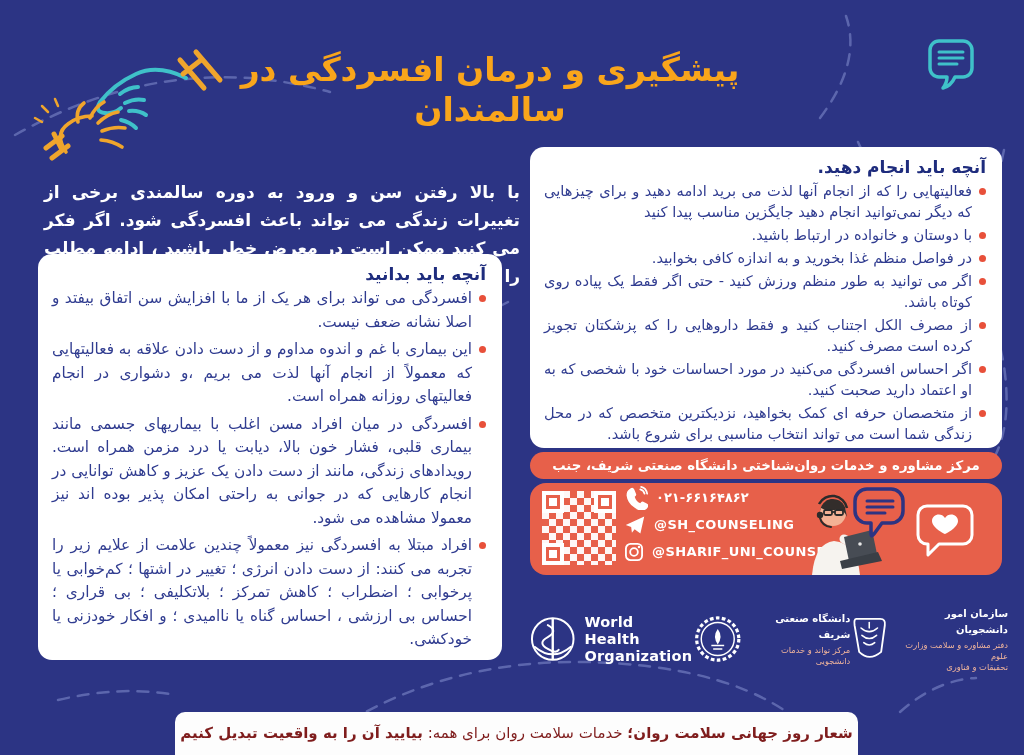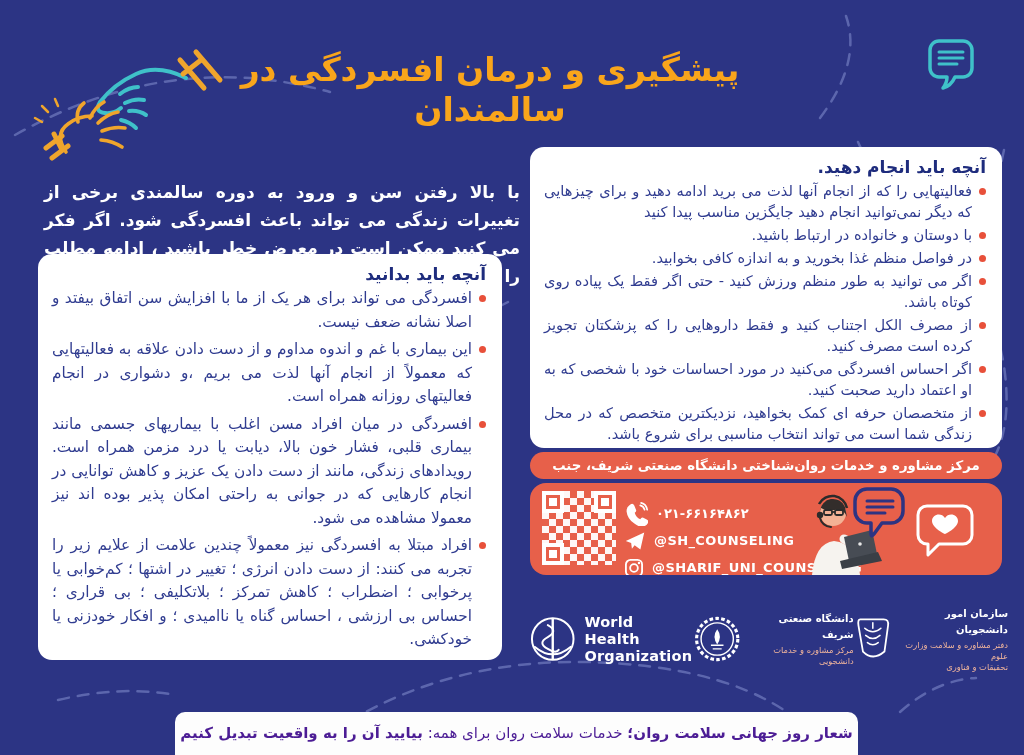--- a/index.html
+++ b/index.html
@@ -49,39 +49,39 @@
     left:530px;top:483px;width:472px;height:92px;border-radius:16px;
     background:#e7604a;overflow:hidden;
   }
   .qr{
     position:absolute;left:12px;top:8px;width:74px;height:74px;
     background:repeating-conic-gradient(rgba(255,255,255,.95) 0% 25%, transparent 0% 50%) 0 0/14px 14px;
   }
   .qr i{position:absolute;width:14px;height:14px;border:4px solid #fff;background:#e7604a;}
   .qr i::after{content:"";position:absolute;left:3px;top:3px;width:8px;height:8px;background:#fff;}
   .qr .f1{left:0;top:0;} .qr .f2{right:0;top:0;} .qr .f3{left:0;bottom:0;}
-  .contact-rows{position:absolute;left:94px;top:17px;width:180px;}
+  .contact-rows{position:absolute;left:94px;top:1px;width:180px;}
   .crow{display:flex;align-items:center;height:27px;color:#fff;}
   .crow svg{flex:0 0 auto;margin-right:8px;}
   .cval{font-size:13px;font-weight:800;letter-spacing:.4px;white-space:nowrap;}
   
   .logos{
     left:528px;top:606px;width:480px;height:66px;
     display:flex;align-items:center;justify-content:space-between;
   }
   .logo{display:flex;align-items:center;gap:7px;}
   .logo .txt{color:#fff;}
   .who-txt{font-size:14.5px;font-weight:800;line-height:17px;letter-spacing:.2px;}
   .fa-title{font-size:10px;font-weight:800;line-height:16px;}
   .fa-sub{font-size:8.3px;font-weight:500;color:#efb49c;line-height:11px;margin-top:2px;}
   
   .footer{
     left:175px;top:712px;width:683px;height:43px;background:#fdfdfd;
     border-radius:10px 10px 0 0;text-align:center;line-height:43px;
-    color:#4c1d95;font-size:15px;white-space:nowrap;
+    color:#7f1d1d;font-size:15px;white-space:nowrap;
   }
   .footer .b{font-weight:800;}
   .footer .r{font-weight:500;}
 </style>
 </head>
 <body>
 
 <div class="poster">
 
   <svg class="abs" width="1024" height="755" viewBox="0 0 1024 755" style="left:0;top:0" fill="none" stroke="#8590cf" stroke-opacity="0.55" stroke-width="2.5" stroke-dasharray="11 9" stroke-linecap="round">
@@ -242,21 +242,21 @@
 
     <div class="logo">
       <svg width="54" height="54" viewBox="0 0 54 54" fill="none" stroke="#fff">
         <circle cx="27" cy="27" r="23" stroke-width="3.5" stroke-dasharray="4 2.6"></circle>
         <circle cx="27" cy="27" r="18" stroke-width="1.6"></circle>
         <path d="M27 16 q-6 8 0 17 q6 -9 0 -17 z" fill="#fff" stroke="none"></path>
         <path d="M20 34 h14 M22 38 h10" stroke-width="1.6"></path>
       </svg>
       <div class="txt" dir="rtl">
         <div class="fa-title">دانشگاه صنعتی شریف</div>
-        <div class="fa-sub">مرکز مشاوره و خدمات دانشجویی</div>
+        <div class="fa-sub">مرکز تواند و خدمات دانشجویی</div>
       </div>
     </div>
 
     <div class="logo">
       <svg width="42" height="52" viewBox="0 0 42 52" fill="none" stroke="#fff" stroke-linecap="round">
         <path d="M7 4 h26 q6 0 5 7 l-4 29 q-13 11 -24 0 l-5 -29 q-1 -7 2 -7 z" stroke-width="2"></path>
         <path d="M12 14 q9 8 18 0 M13 22 q8 7 16 0 M15 30 q6 5 12 0" stroke-width="1.7"></path>
         <path d="M21 8 v6" stroke-width="1.7"></path>
       </svg>
       <div class="txt" dir="rtl">

